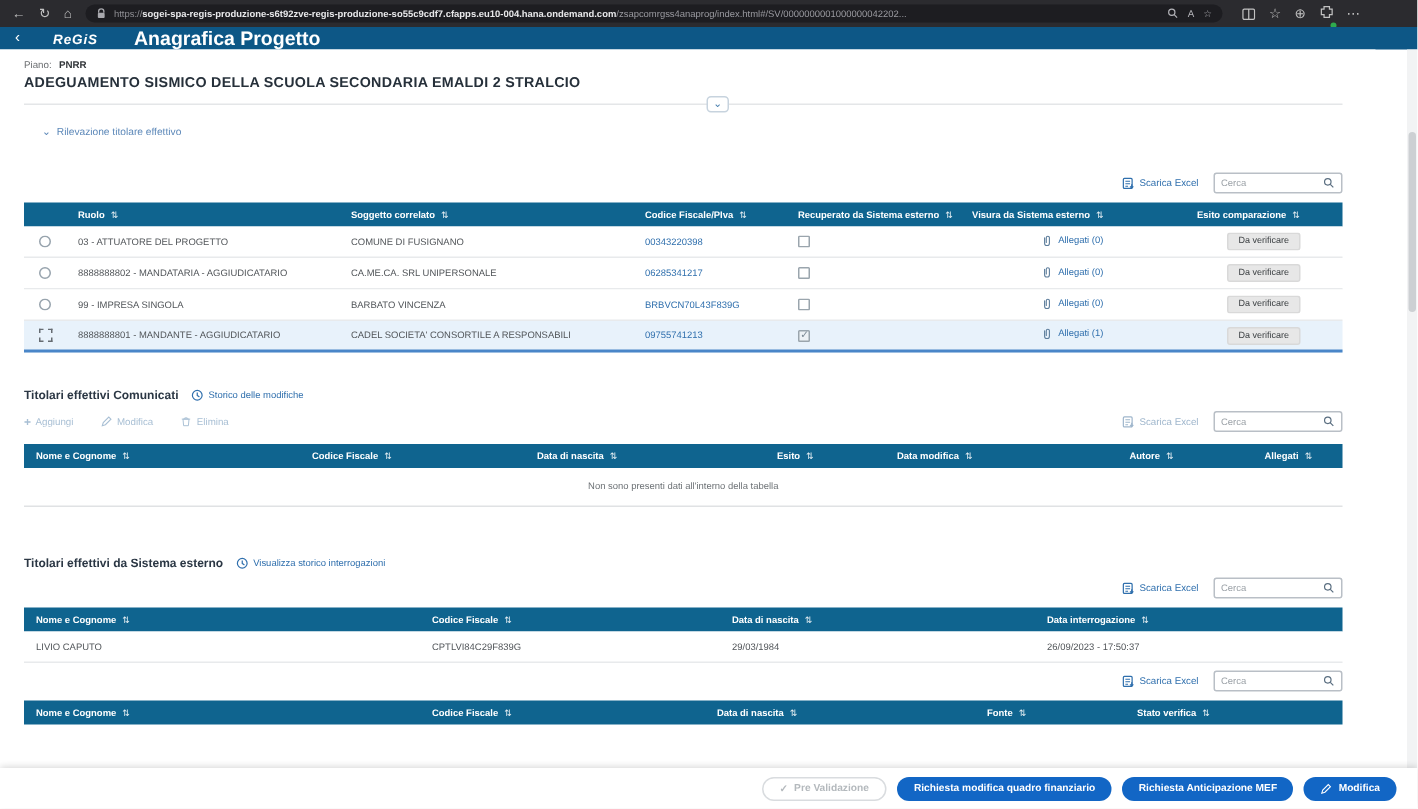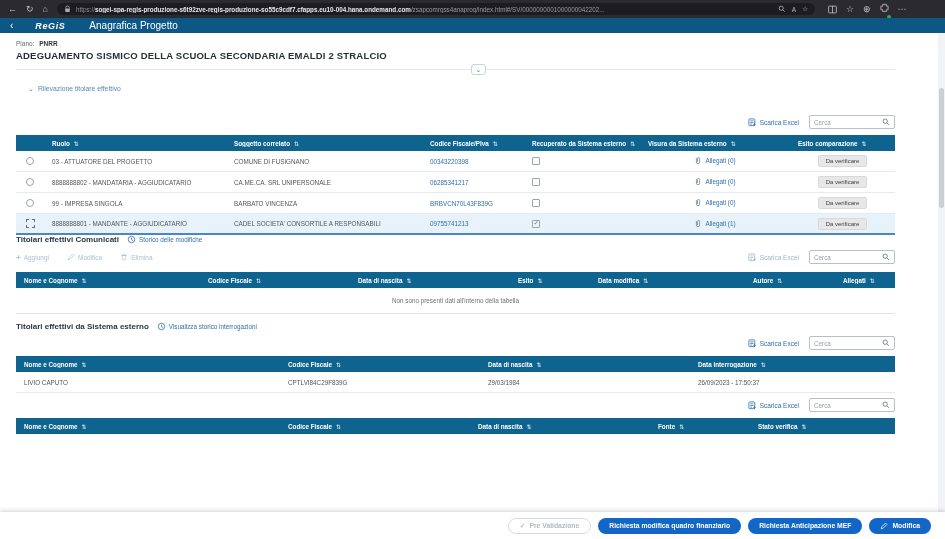--- a/index.html
+++ b/index.html
@@ -19,21 +19,21 @@
   .pill-right { margin-left:auto; display:flex; gap:6px; align-items:center; color:#b5b5ba; font-size:6.5px; }
   .bb-right { display:flex; gap:9px; align-items:center; margin-left:4px; }
   .ext-dot { position:relative; display:inline-block; }
   .ext-dot .dot { position:absolute; right:-2px; bottom:-1px; width:4px; height:4px; border-radius:50%; background:#2faa4e; }
 
   
   .app-header { position:absolute; top:18px; left:0; width:945px; height:15px; background:#0d5786;
     display:flex; align-items:center; color:#fff; padding:0 10px; gap:10px; }
   .app-back { font-size:10px; line-height:15px; cursor:pointer; }
   .app-logo { font-size:9px; font-weight:bold; letter-spacing:.6px; margin-left:12px;font-style:italic; }
-  .app-title { font-size:10px; font-weight:normal; margin-left:14px; }
+  .app-title { font-size:13px; font-weight:bold; margin-left:14px; }
 
   
   .content { position:absolute; top:33px; left:0; width:917px; height:506px; background:#fff;
     padding:0 22px 0 16px; overflow:hidden; }
   .plan-row { margin-top:7px; font-size:6.5px; color:#6a6d70; }
   .plan-row b { color:#32363a; margin-left:3px; }
   .page-title { margin-top:3px; font-size:9.5px; font-weight:bold; color:#26303a; letter-spacing:.2px; }
   .divider { margin-top:8px; border-top:1px solid #e4e6e8; position:relative; }
   .collapse-btn { position:absolute; left:455px; top:-6px; width:15px; height:11px; background:#fff;
     border:1px solid #c7d3de; border-radius:3px; color:#477eae; font-size:7px; line-height:9px; text-align:center; cursor:pointer; }
@@ -89,21 +89,21 @@
     box-shadow:0 -1px 5px rgba(0,0,0,.18); display:flex; align-items:center; justify-content:flex-end;
     gap:7px; padding-right:14px; z-index:5; }
   .btn { height:16px; border-radius:9px; font-size:6.8px; font-family:"Liberation Sans", sans-serif; font-weight:bold;
     padding:0 11px; display:flex; align-items:center; gap:4px; cursor:pointer; border:0; }
   .btn.ghost { background:#fff; border:1px solid #d9dcdf; color:#b4b9bd; cursor:default; }
   .btn.solid { background:#1266c5; color:#fff; }
 
   
   .scrollbar { position:absolute; right:0; top:33px; width:7px; height:479px; background:#f2f3f4; z-index:4; }
   .scroll-thumb { position:absolute; left:1px; top:55px; width:5px; height:120px; background:#cdd0d3; border-radius:3px; }.mt6{margin-top:6px}.mt5{margin-top:5px}.mt8{margin-top:8px}
-  .mt20{margin-top:20px}.mt24{}.mt22{margin-top:8px}.mt27{margin-top:27px}
+  .mt20{margin-top:20px}.mt24{margin-top:24px}.mt22{margin-top:33px}.mt27{margin-top:27px}
   svg { flex:none; }
 </style>
 </head>
 <body>
 
 <div class="browser-bar">
   <span class="bb-ic">←</span>
   <span class="bb-ic">↻</span>
   <span class="bb-ic">⌂</span>
   <div class="url-pill">

